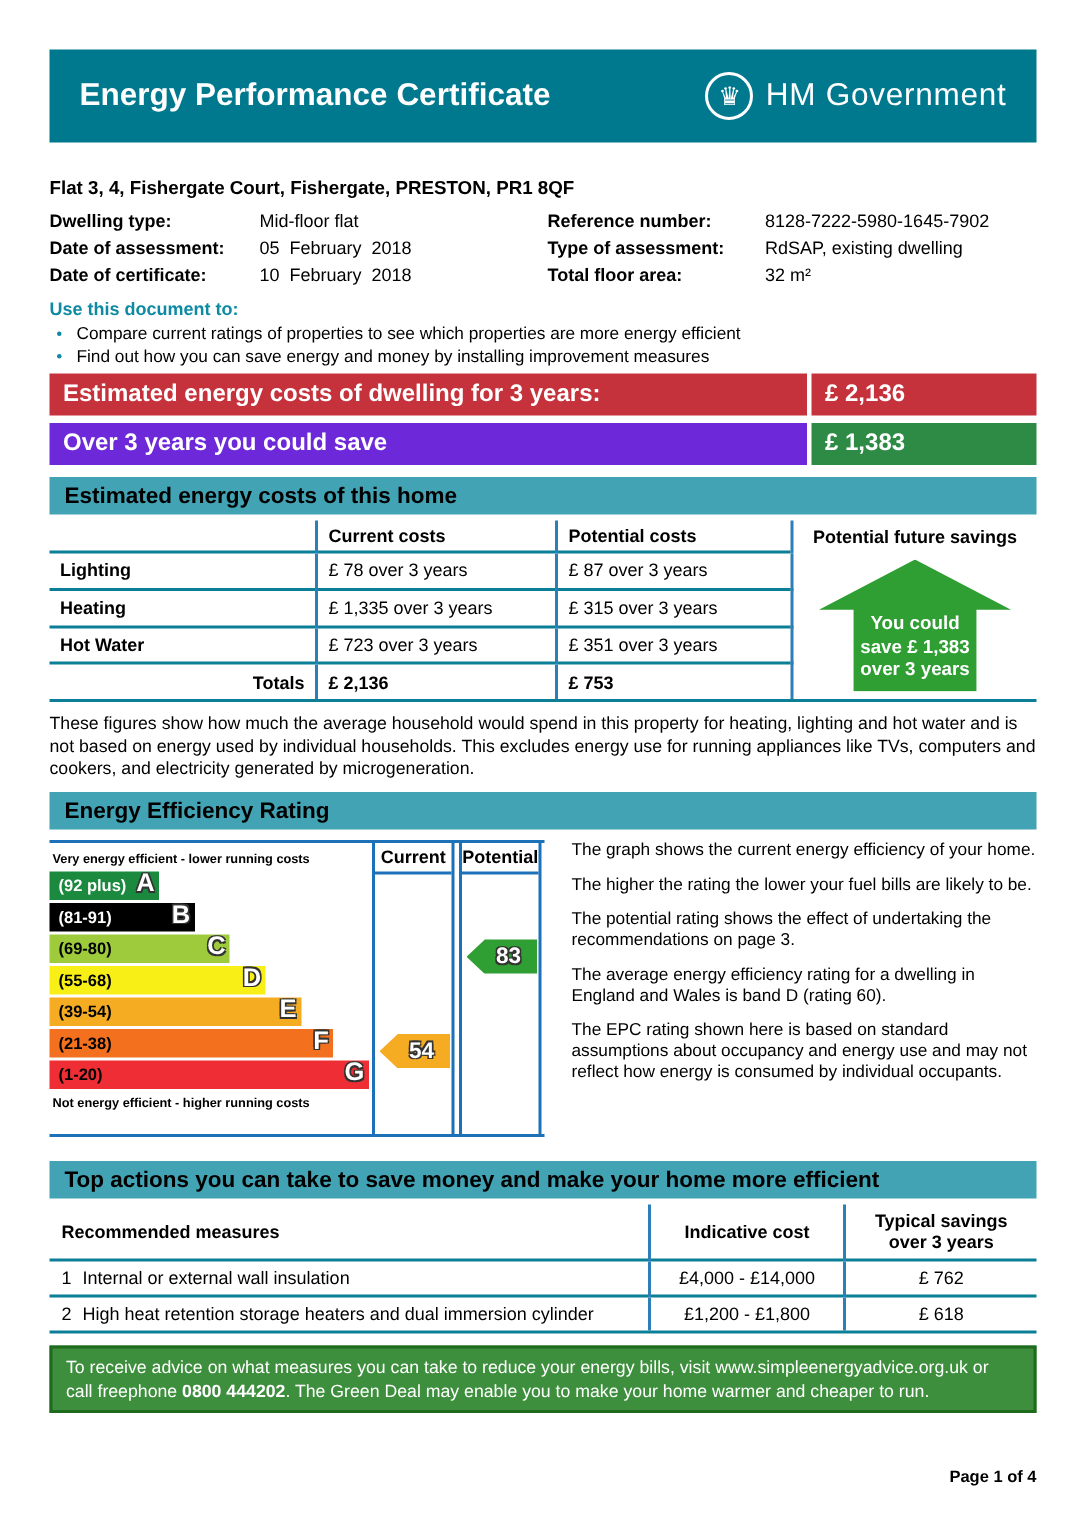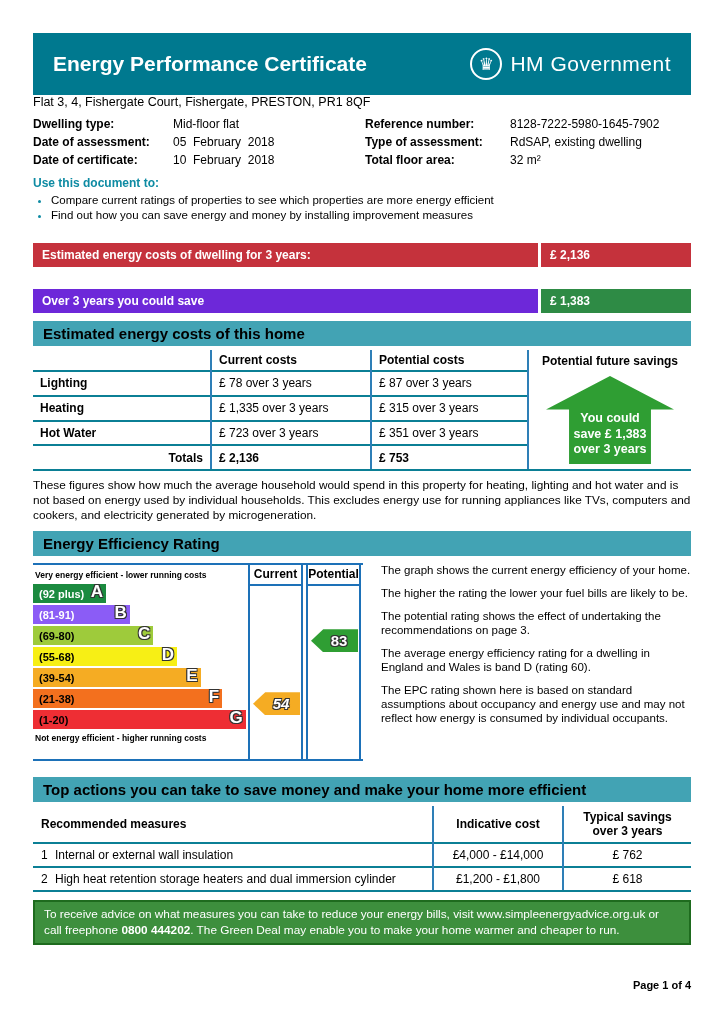--- a/index.html
+++ b/index.html
@@ -11,36 +11,36 @@
   .page { position:absolute; left:33px; top:33px; width:658px; }
 
   
   .hdr-band { height:62px; display:flex; align-items:center; justify-content:space-between; padding:0 20px; }
   .hdr-title { color:#fff; font-size:21px; font-weight:bold; }
   .hm-logo { display:flex; align-items:center; gap:8px; color:#fff; }
   .crown-circle { width:32px; height:32px; border:2px solid #fff; border-radius:50%; display:flex; align-items:center; justify-content:center; font-size:17px; line-height:1; }
   .hm-text { font-size:21px; font-weight:normal; letter-spacing:0.5px; }
 
   
-  .address { margin-top:0; font-weight:normal; font-size:12.5px; }
+  .address { margin-top:23px; font-weight:bold; font-size:12.5px; }
   .details { display:flex; margin-top:8px; font-size:12px; }
   .dcol { display:grid; grid-template-columns:auto 1fr; row-gap:4px; }
   .dcol.left  { width:332px; grid-template-columns:140px 1fr; }
   .dcol.right { flex:1;      grid-template-columns:145px 1fr; }
   .dlabel { font-weight:bold; }
   .dvalue { white-space:pre-wrap; }
 
   
   .use-heading { margin-top:9px; font-size:12px; font-weight:bold; color:#0e8ba3; }
   .bullets { margin:4px 0 0 18px; font-size:11.5px; }
   .bullets li { margin-bottom:3px; }
   .bullets li::marker { color:#0e8ba3; }
 
   
-  .banner-row { display:flex; gap:3px; margin-top:22px; color:#fff; font-weight:bold; font-size:12px; }
+  .banner-row { display:flex; gap:3px; margin-top:5px; color:#fff; font-weight:bold; font-size:16px; }
   .banner-label { flex:1; padding:5px 9px; }
   .banner-value { width:150px; padding:5px 9px; }
 
   
   .section-banner { margin-top:8px; padding:4px 10px; color:#000000; font-weight:bold; font-size:15px; }
 
   
   .cost-table { width:100%; border-collapse:collapse; table-layout:fixed; margin-top:4px; font-size:12px; }
   .cost-table td { padding:3px 7px; vertical-align:middle; height:21px; }
   .cost-table td.vline { border-left:2px solid #2e7fb7; }
@@ -69,21 +69,21 @@
   .band-letter { position:absolute; right:3px; top:-2px; font-size:17px; font-weight:bold; color:#fff;
     text-shadow:-1px -1px 0 #333,1px -1px 0 #333,-1px 1px 0 #333,1px 1px 0 #333; }
   .rating-col { position:absolute; top:0; bottom:0; width:55px; border-left:2px solid #1d71b8; border-right:2px solid #1d71b8; }
   .col-current { left:215px; }
   .col-potential { left:273px; }
   .col-head { font-size:12px; font-weight:bold; text-align:center; padding:2px 0 3px; border-bottom:2px solid #1d71b8; }
   .rate-arrow { position:absolute; left:3px; width:47px; height:23px; color:#fff; font-weight:bold; font-size:15px;
     clip-path:polygon(0 50%, 26% 0, 100% 0, 100% 100%, 26% 100%);
     display:flex; align-items:center; justify-content:center; padding-left:9px;
     text-shadow:-1px -1px 0 #333,1px -1px 0 #333,-1px 1px 0 #333,1px 1px 0 #333; }
-  .arrow-current { top:127px;font-style:italic; }
+  .arrow-current { top:127px; }
   .arrow-potential { top:64px; }
   .chart-text { flex:1; padding-left:18px; font-size:11.5px; line-height:1.22; }
   .chart-text p { margin-bottom:9px; }
 
   
   .actions-table { width:100%; border-collapse:collapse; table-layout:fixed; margin-top:4px; font-size:12px; }
   .actions-table td { padding:4px 8px; vertical-align:middle; }
   .actions-table td.vline { border-left:2px solid #2e7fb7; }
   .actions-table tr.datarow td { border-top:2px solid #0b7f95; }
   .actions-table .hcell { font-weight:bold; }
@@ -200,21 +200,21 @@
 
   <div class="chart-wrap">
     <div class="chart">
       <div class="bands-panel">
         <div class="cap">Very energy efficient - lower running costs</div>
 
         <div class="band" style="width: 34%; background-color: rgb(27, 138, 63); color: rgb(255, 255, 255);">
           <span class="band-range">(92 plus)</span>
           <span class="band-letter">A</span>
         </div>
-        <div class="band" style="width: 45%; background-color: #8b5cf6; color: rgb(255, 255, 255);">
+        <div class="band" style="width: 45%; background-color: #000000; color: rgb(255, 255, 255);">
           <span class="band-range">(81-91)</span>
           <span class="band-letter">B</span>
         </div>
         <div class="band" style="width: 56%; background-color: rgb(158, 203, 59); color: rgb(0, 0, 0);">
           <span class="band-range">(69-80)</span>
           <span class="band-letter">C</span>
         </div>
         <div class="band" style="width: 67%; background-color: rgb(247, 239, 21); color: rgb(0, 0, 0);">
           <span class="band-range">(55-68)</span>
           <span class="band-letter">D</span>

